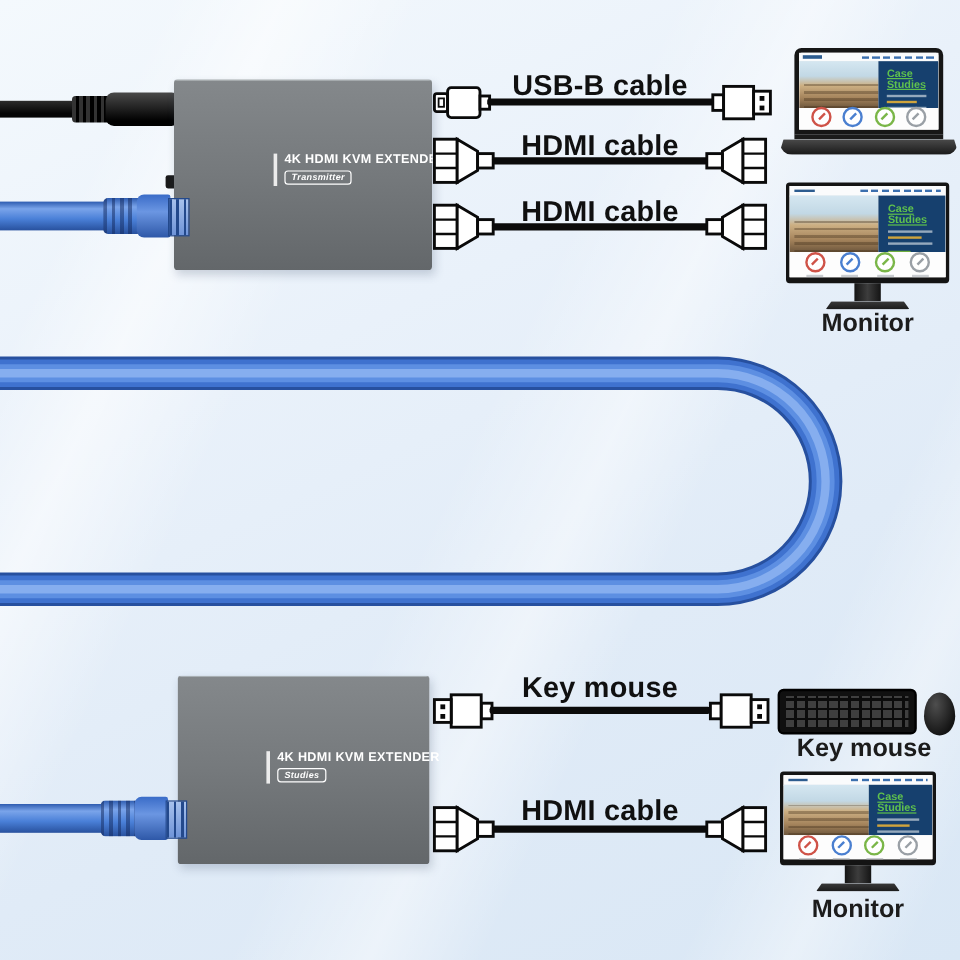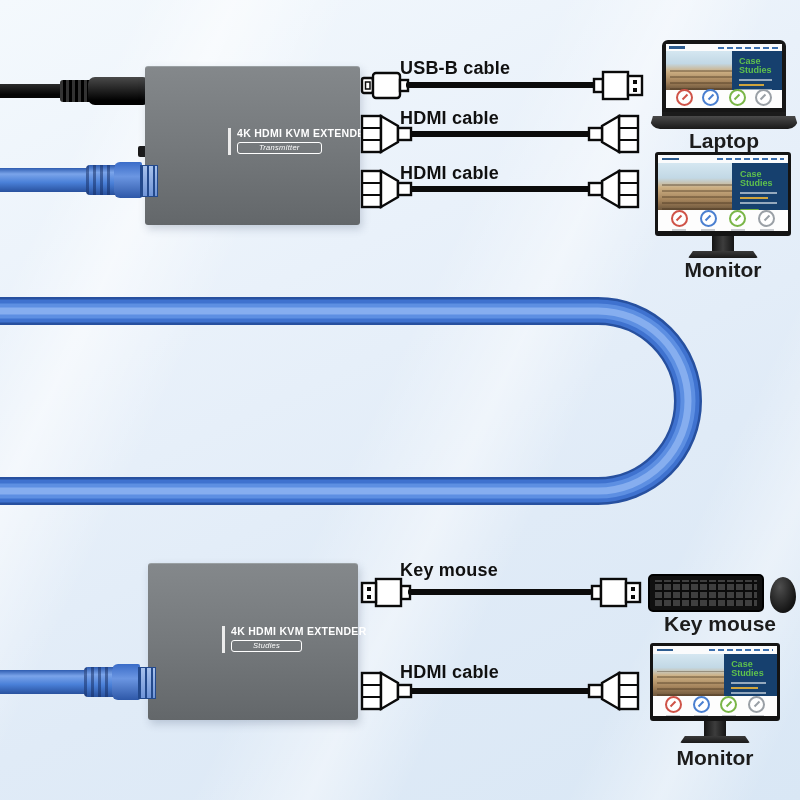--- a/index.html
+++ b/index.html
@@ -18,57 +18,57 @@
     background:linear-gradient(180deg,#84888b 0%,#75797c 50%,#646refald 100%);
     background:linear-gradient(180deg,#84888b 0%,#75797c 50%,#63676a 100%);
     border-radius:3px;border-top:1px solid #9aa0a3;
     box-shadow:2px 4px 8px rgba(50,70,100,.22);
   }
   .box-label{display:flex;gap:6px;align-items:flex-start;}
   .label-bar{width:3px;height:27px;background:#ececec;margin-top:1px;}
   .label-col{display:flex;flex-direction:column;align-items:flex-start;}
   .box-title{color:#fff;font-size:10.5px;font-weight:bold;letter-spacing:.3px;white-space:nowrap;}
   .box-badge{margin-top:3px;color:#fff;border:1px solid #fff;border-radius:3px;
-    font-size:7.5px;font-style:italic;font-weight:normal;padding:0 21px 1px;letter-spacing:.3px;}
+    font-size:7.5px;font-style:italic;font-weight:bold;padding:0 5px 1px;letter-spacing:.3px;}
   .knob{background:#1a1a1a;border-radius:2px;}
   
   .power-line{background:linear-gradient(180deg,#2c2c2c,#050505 75%);}
   .power-ribs{background:repeating-linear-gradient(90deg,#333 0 3px,#000 3px 6px);border-radius:3px;}
   .power-barrel{background:linear-gradient(180deg,#4a4a4a,#000 85%);border-radius:7px;}
   
   .blue-line{background:linear-gradient(180deg,#2e5cb0 0%,#7aa4ea 25%,#4a80d8 60%,#28519e 100%);}
   .blue-ribs{
     background:
       repeating-linear-gradient(90deg,rgba(18,40,92,.5) 0 3px,transparent 3px 7px),
       linear-gradient(180deg,#2e5cb0 0%,#7aa4ea 25%,#4a80d8 60%,#28519e 100%);
     border-radius:4px;}
   .rj45{background:linear-gradient(180deg,#3a6cc8 0%,#6b96e2 40%,#2e58a8 100%);border-radius:6px 2px 2px 6px;}
   .rj45-pins{
     background:
       repeating-linear-gradient(90deg,#23498c 0 2px,transparent 2px 6px),
       linear-gradient(180deg,#a8c2ec,#6f94d8);
     border:1px solid #23498c;}
   
   .cable-line{background:#0b0b0b;border-radius:2px;}
-  .cable-label{font-size:18px;font-weight:600;color:#101010;letter-spacing:.2px;}
+  .cable-label{font-size:24px;font-weight:600;color:#101010;text-align:center;letter-spacing:.2px;}
   .device-label{font-size:21px;font-weight:600;color:#1c1c1c;text-align:center;}
   .plug{display:block;}
   
   .webpage{position:absolute;inset:0;background:#fff;overflow:hidden;}
   .web-nav{position:absolute;top:0;left:0;right:0;height:11%;background:#fafbfc;border-bottom:1px solid #e1e5e9;}
   .web-nav::before{content:"";position:absolute;left:3%;top:34%;width:13%;height:30%;background:#2d5c8f;}
   .web-nav::after{content:"";position:absolute;right:3%;top:36%;width:52%;height:28%;
     background:repeating-linear-gradient(90deg,#3b6fae 0 6px,transparent 6px 9px);}
   .web-photo{position:absolute;left:0;top:11%;width:57%;height:61%;
     background:linear-gradient(180deg,#d5e7f1 0%,#c2d8e5 32%,#cdb084 52%,#a5845c 78%,#6e573d 100%);}
   .web-photo::after{content:"";position:absolute;left:6%;top:40%;width:94%;height:60%;
     background:repeating-linear-gradient(0deg,rgba(60,42,22,.35) 0 2px,transparent 2px 6px);}
   .web-panel{position:absolute;right:0;top:11%;width:43%;height:61%;background:#16406e;
     box-sizing:border-box;padding:5% 5% 0 6%;}
-  .web-heading{color:#5fc14d;font-weight:bold;font-size:9px;line-height:1.05;}
+  .web-heading{color:#5fc14d;font-weight:bold;font-size:9px;line-height:1.05;text-decoration:underline;}
   .web-line{height:2px;background:rgba(255,255,255,.55);margin:3px 0 0;width:88%;}
   .web-line.accent{background:#cfa43d;width:68%;}
   .web-cta{margin-top:5px;width:46%;height:6px;background:#6fae3f;border-radius:1px;}
   .web-strip{position:absolute;bottom:0;left:0;right:0;height:28%;background:#fdfdfd;
     display:flex;align-items:center;justify-content:space-around;padding:0 5%;}
   .web-feature{display:flex;flex-direction:column;align-items:center;gap:2px;}
   .web-circle{width:13px;height:13px;border-radius:50%;border:2px solid;background:#fff;position:relative;}
   .web-circle i{position:absolute;left:50%;top:50%;width:7px;height:2px;background:currentColor;
     transform:translate(-50%,-50%) rotate(-45deg);}
   .web-tag{width:14px;height:2px;background:#c9ccd0;}
@@ -208,21 +208,20 @@
                 <i></i>
               </span>
               <span class="web-tag"></span>
             </div>
         </div>
       </div>
     </div>
     <div class="laptop-hinge" style="left:12px;top:72px;width:124px;height:4px;"></div>
     <div class="laptop-base" style="left:0;top:76px;width:148px;height:13px;"></div>
   </div>
-  <div class="abs device-label" style="left:650px;top:129px;width:148px;">Laptop</div>
 
   <div class="abs" style="left:648px;top:152px;width:150px;height:106px;">
     <div class="monitor-screen" style="left:7px;top:0;width:136px;height:84px;">
       <div class="webpage">
         <div class="web-nav"></div>
         <div class="web-photo"></div>
         <div class="web-panel">
           <div class="web-heading">Case Studies</div>
           <div class="web-line"></div>
           <div class="web-line accent"></div>

